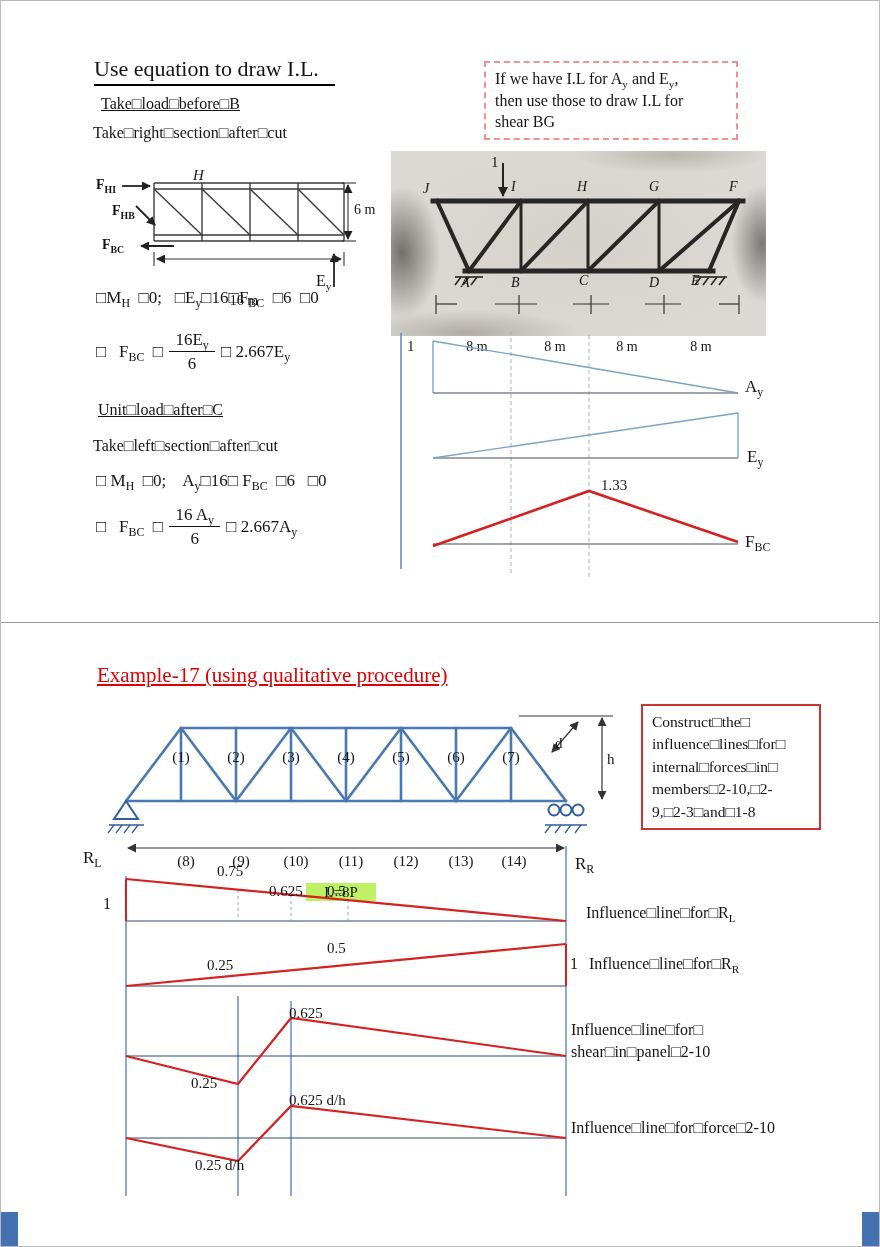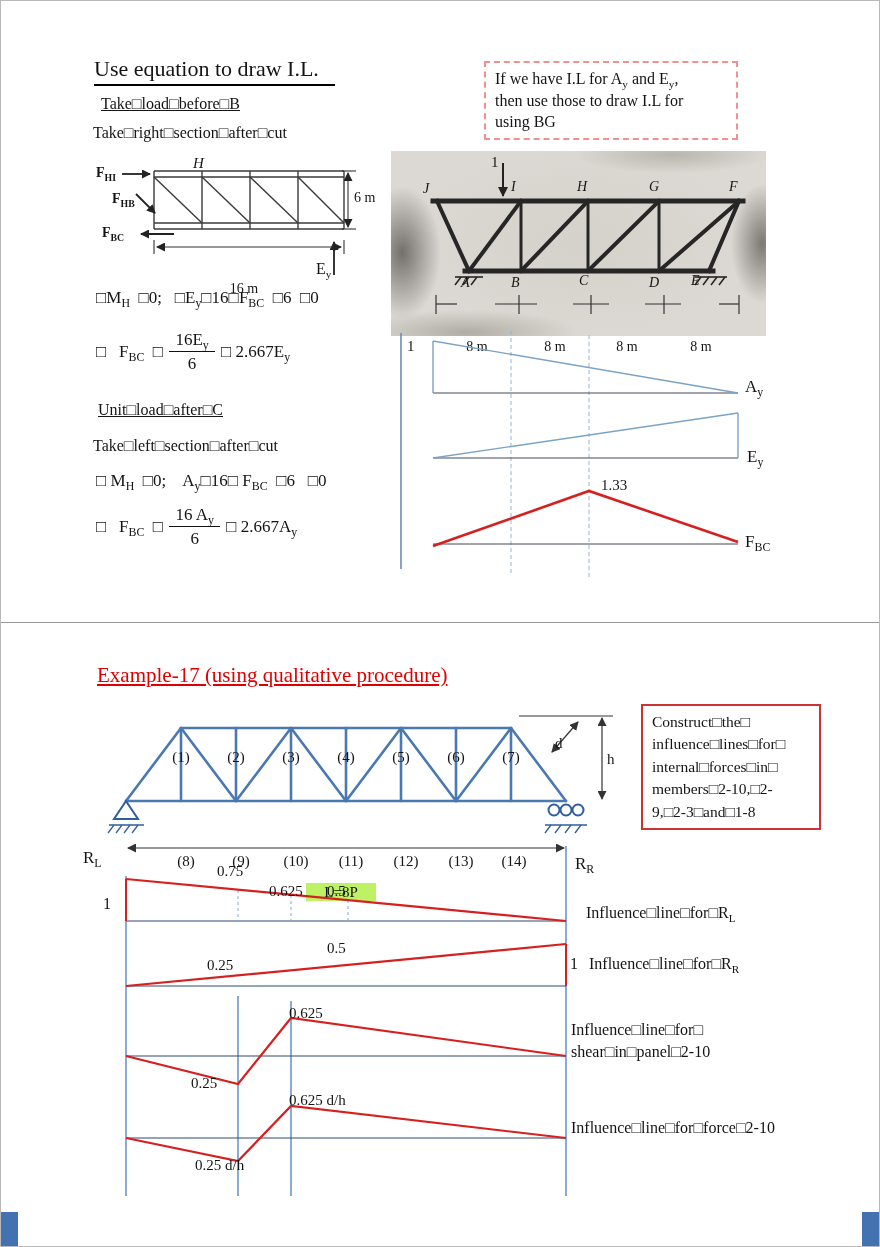--- a/index.html
+++ b/index.html
@@ -36,27 +36,27 @@
 
 <div class="page">
 
   <div class="slide" style="top:0;height:621px;">
 
     <div class="txt title1" style="left:93px;top:55px;">Use equation to draw I.L.</div>
 
     <div class="notebox" style="left:483px;top:60px;width:232px;">
       <div>If we have I.L for A<sub>y</sub> and E<sub>y</sub>,</div>
       <div>then use those to draw I.L for</div>
-      <div>using BG</div>
+      <div>shear BG</div>
     </div>
 
     <div class="txt und" style="left:100px;top:93px;font-size:16px;">Take□load□before□B</div>
     <div class="txt" style="left:92px;top:122px;font-size:16px;">Take□right□section□after□cut</div>
 
-    <div class="abs" style="left:95px;top:146px;width:290px;height:140px;">
+    <div class="abs" style="left:95px;top:158px;width:290px;height:140px;">
       <svg class="abs" style="left:0;top:0;" width="290" height="140" viewBox="0 0 290 140">
         <defs>
           <marker id="ma" markerUnits="userSpaceOnUse" markerWidth="9" markerHeight="9" refX="8" refY="4.5" orient="auto-start-reverse">
               <path d="M0,0L9,4.5L0,9Z" fill="#222"></path>
             </marker>
         </defs>
         <g stroke="#3a3a3a" stroke-width="1.4" fill="none">
           <line x1="58" y1="24" x2="248" y2="24"></line>
             <line x1="58" y1="30" x2="248" y2="30"></line>
           <line x1="58" y1="76" x2="248" y2="76"></line>

